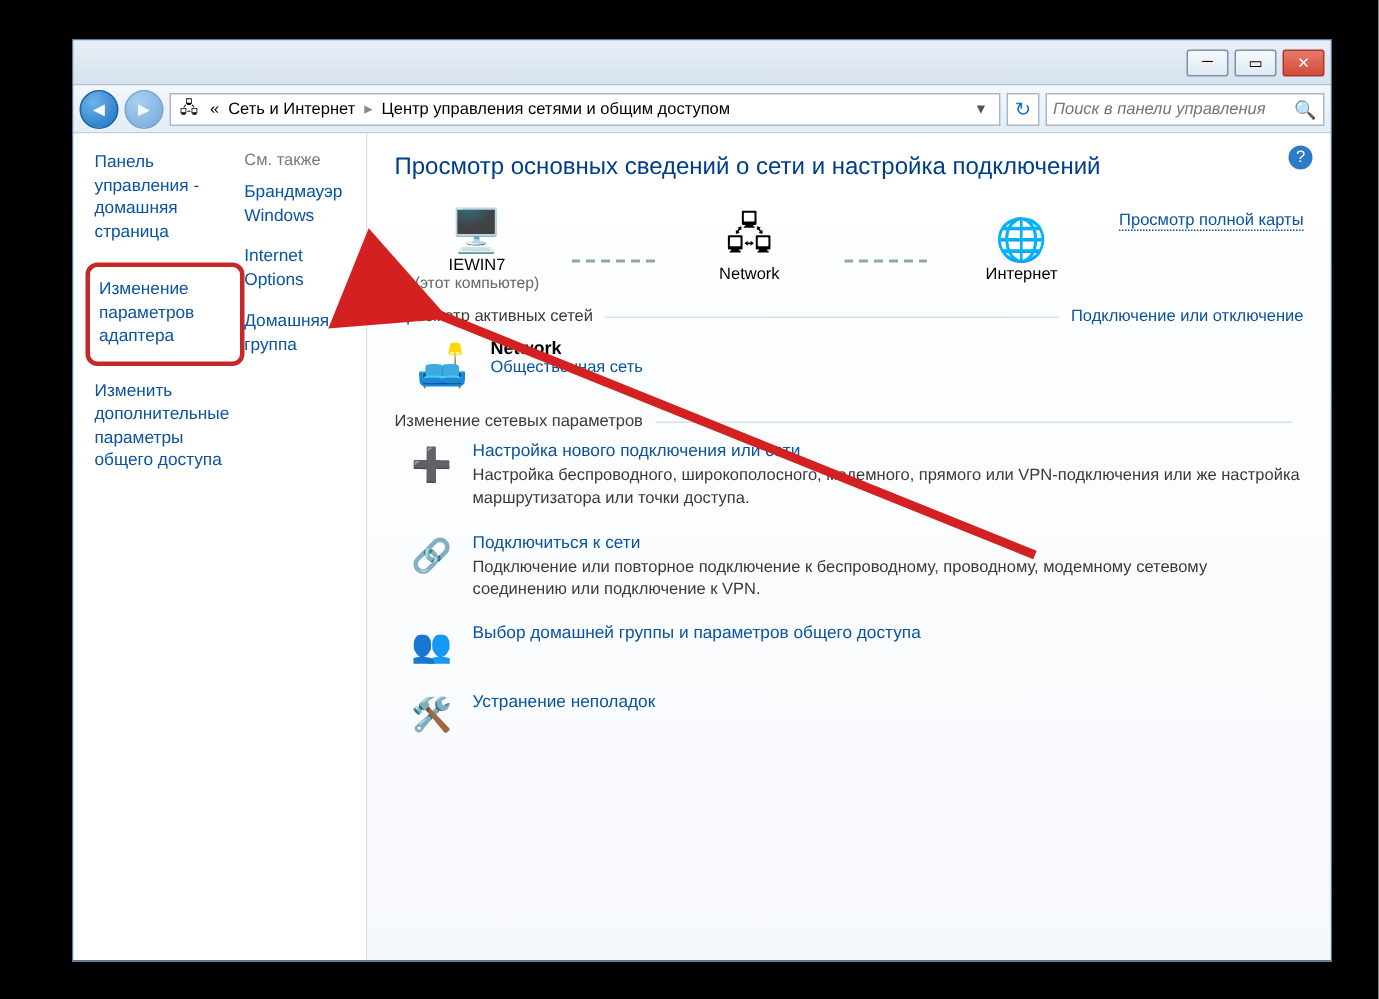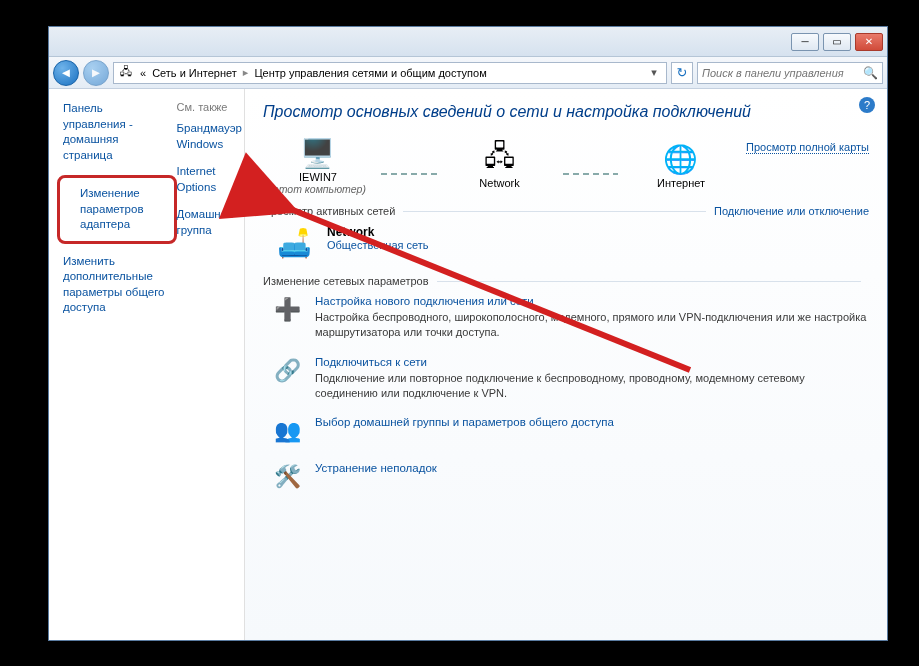--- a/index.html
+++ b/index.html
@@ -23,34 +23,34 @@
 .searchbox { width: 186px; height: 22px; background: #fff; border: 1px solid #a8b8cc; display: flex; align-items: center; padding: 0 4px; gap: 12px; }
 .searchbox input { border: none; outline: none; flex: 1; font-size: 11px; font-style: italic; color: #888; }
 .search-icon { color: #4a7db8; font-size: 12px; }
 
 .body { display: flex; height: calc(100% - 62px); }
 
 .sidebar { width: 196px; background: #fff; border-right: 1px solid #e0e0e0; padding: 12px 0 10px 14px; display: flex; }
 .sidebar .main-links { flex: 1; }
 .sb-link { color: #0a53a0; font-size: 11.5px; line-height: 1.35; margin-bottom: 12px; cursor: pointer; padding-right: 10px; }
 .sb-link.heading { font-size: 11.5px; }
-.sb-highlight { border: 3px solid #c62828; border-radius: 8px; padding: 8px 20px; margin-left: -6px; margin-bottom: 10px; }
+.sb-highlight { border: 3px solid #c62828; border-radius: 8px; padding: 8px 6px; margin-left: -6px; margin-bottom: 10px; }
 .sb-see-also-hdr { color: #7a7a7a; font-size: 11px; margin: 0 0 8px 0; }
 .sb-foot { padding-bottom: 6px; }
 
 .content { flex: 1; background: linear-gradient(#fff,#f6f9fc); padding: 14px 18px 14px 18px; overflow: auto; position: relative; }
 .help-icon { position: absolute; right: 12px; top: 8px; width: 16px; height: 16px; border-radius: 50%; background: #2c7bc9; color: #fff; font-size: 11px; display: flex; align-items: center; justify-content: center; cursor: pointer; }
 
-h1 { color: #003e8a; font-size: 16px; font-weight: 400; margin-bottom: 14px; font-style: italic; }
+h1 { color: #003e8a; font-size: 16px; font-weight: 400; margin-bottom: 14px; }
 
 .map-row { display: flex; align-items: flex-start; gap: 10px; margin-bottom: 10px; }
 .map-nodes { display: flex; align-items: center; gap: 8px; flex: 1; }
 .node { display: flex; flex-direction: column; align-items: center; width: 110px; font-size: 11px; text-align: center; }
 .node .icon { width: 40px; height: 36px; display: flex; align-items: center; justify-content: center; font-size: 28px; }
-.node .sub { color: #666; font-size: 10.5px; font-style: italic; }
+.node .sub { color: #666; font-size: 10.5px; }
 .conn { flex: 1; height: 2px; background: repeating-linear-gradient(90deg,#8aa 0 6px,transparent 6px 10px); margin-top: 18px; }
 .map-link { color: #0a53a0; font-size: 11px; cursor: pointer; padding-top: 6px; border-bottom: 1px dotted #0a53a0; }
 
 .section-hdr { display: flex; align-items: center; margin: 10px 0 8px 0; font-size: 11px; color: #3a3a3a; }
 .section-hdr .line { flex: 1; height: 1px; background: #d8e1eb; margin: 0 8px; }
 .section-hdr .rlink { color: #0a53a0; cursor: pointer; font-size: 11px; text-align: right; }
 
 .active-net { display: flex; gap: 20px; margin-bottom: 14px; padding-left: 10px; }
 .active-net .left { display: flex; gap: 10px; align-items: flex-start; flex: 1; }
 .bench-icon { width: 44px; height: 36px; display: flex; align-items: center; justify-content: center; font-size: 28px; color: #b87c3b; }

